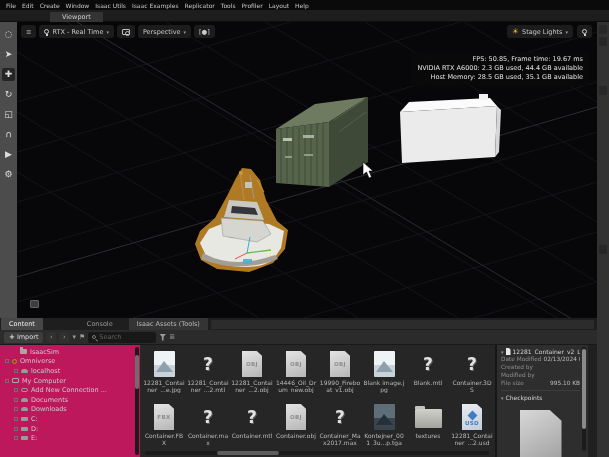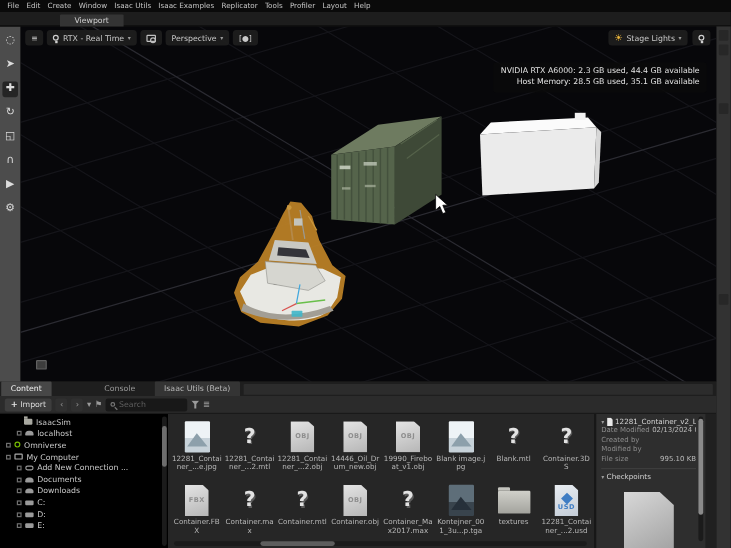--- a/index.html
+++ b/index.html
@@ -70,21 +70,21 @@
   .search-field { width:68px; height:11px; background:#181818; border-radius:2px; color:#5f5f5f;
                   font-size:6.5px; display:flex; align-items:center; gap:3px; padding:0 4px; }
   .mag { width:4px; height:4px; border:1px solid #777; border-radius:50%; position:relative; flex:none; }
   .mag::after { content:""; position:absolute; left:3px; top:3px; width:3px; height:1px; background:#777;
                 transform:rotate(45deg); transform-origin:0 0; }
   .funnel { width:7px; height:7px; background:#9a9a9a;
             clip-path:polygon(0 0,100% 0,62% 45%,62% 100%,38% 100%,38% 45%); }
 
   .bp-body { position:absolute; top:27px; left:0; right:0; bottom:0; }
   
-  .tree { position:absolute; left:0; top:0; width:140px; bottom:0; background:#000000; padding-top:2px; overflow:hidden; }
+  .tree { position:absolute; left:0; top:0; width:140px; bottom:0; background:#be185d; padding-top:2px; overflow:hidden; }
   .tree-row { height:9.6px; display:flex; align-items:center; gap:3px; font-size:6.5px; color:#c8c8c8; white-space:nowrap; }
   .ind-a { padding-left:20px; } .ind-b { padding-left:5px; } .ind-c { padding-left:14px; }
   .cbx { width:4px; height:4px; border:1px solid #6f6f6f; flex:none; }
   .ti { flex:none; }
   .ti-folder { width:7px; height:5px; background:#a8a8a0; border-radius:0 1px 1px 1px; position:relative; }
   .ti-folder::before { content:""; position:absolute; top:-2px; left:0; width:3px; height:2px; background:#a8a8a0; }
   .ti-omni { width:5px; height:5px; border:1.5px solid #76b900; border-radius:50%; }
   .ti-cloud { width:7px; height:4px; background:#9a9a9a; border-radius:3px 3px 1px 1px; }
   .ti-plug { width:7px; height:4px; border:1px solid #9a9a9a; border-radius:2px; }
   .ti-comp { width:7px; height:5px; border:1px solid #aaaaaa; border-radius:1px; }
@@ -281,39 +281,40 @@
         <span class="sun">☀</span>
         <span>Stage Lights</span>
         <span class="caret">▾</span>
       </div>
       <div class="pill">
           <span class="icon-bulb"></span>
         </div>
     </div>
 
     <div class="stats">
+      <div>FPS: 50.85, Frame time: 19.67 ms</div>
       <div>NVIDIA RTX A6000: 2.3 GB used, 44.4 GB available</div>
       <div>Host Memory: 28.5 GB used, 35.1 GB available</div>
     </div>
 
     <div class="navcube"></div>
   </div>
 
   <div class="right-strip">
     <div class="rs-box"></div>
     <div class="rs-box"></div>
     <div class="rs-box" style="margin-top:40px"></div>
     <div class="rs-box" style="margin-top:150px"></div>
   </div>
 
   <div class="bottom">
     <div class="bp-tabs">
       <span class="bp-tab active">Content</span>
       <span class="bp-tab dim">Console</span>
-      <span class="bp-tab alt">Isaac Utils (Beta)</span>
+      <span class="bp-tab alt">Isaac Assets (Tools)</span>
       <span class="bp-tabs-fill"></span>
     </div>
 
     <div class="bp-toolbar">
       <div class="btn-import">
         <span class="plus">+</span>
         <span>Import</span>
       </div>
       <div class="nav-btn">
           <span>‹</span>
@@ -331,29 +332,29 @@
       <span class="mini">≣</span>
     </div>
 
     <div class="bp-body">
 
       <div class="tree">
         <div class="tree-row ind-a">
             <span class="ti ti-folder"></span>
             <span>IsaacSim</span>
           </div>
+        <div class="tree-row ind-b">
+            <span class="cbx"></span>
+            <span class="ti ti-omni"></span>
+            <span>Omniverse</span>
+          </div>
         <div class="tree-row ind-c">
             <span class="cbx"></span>
             <span class="ti ti-cloud"></span>
             <span>localhost</span>
-          </div>
-        <div class="tree-row ind-b">
-            <span class="cbx"></span>
-            <span class="ti ti-omni"></span>
-            <span>Omniverse</span>
           </div>
         <div class="tree-row ind-b">
             <span class="cbx"></span>
             <span class="ti ti-comp"></span>
             <span>My Computer</span>
           </div>
         <div class="tree-row ind-c">
             <span class="cbx"></span>
             <span class="ti ti-plug"></span>
             <span>Add New Connection ...</span>

